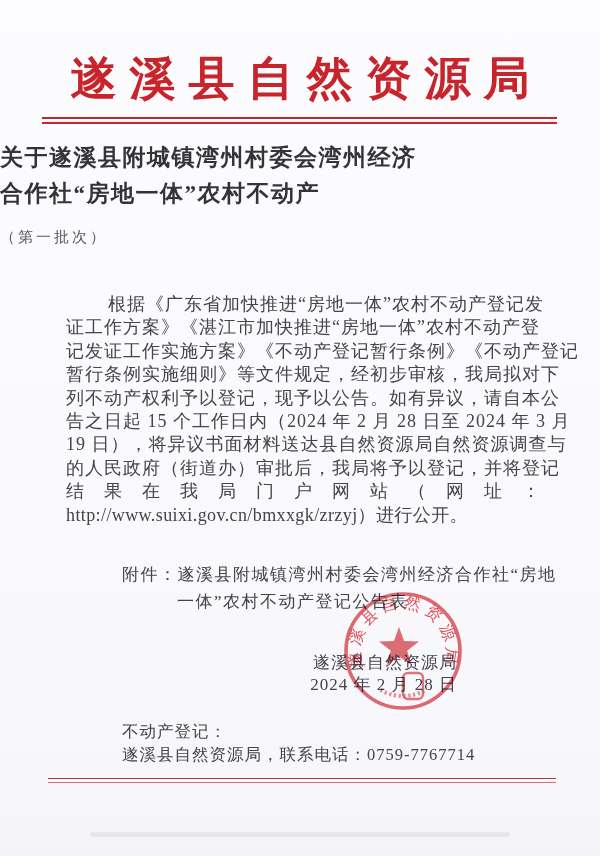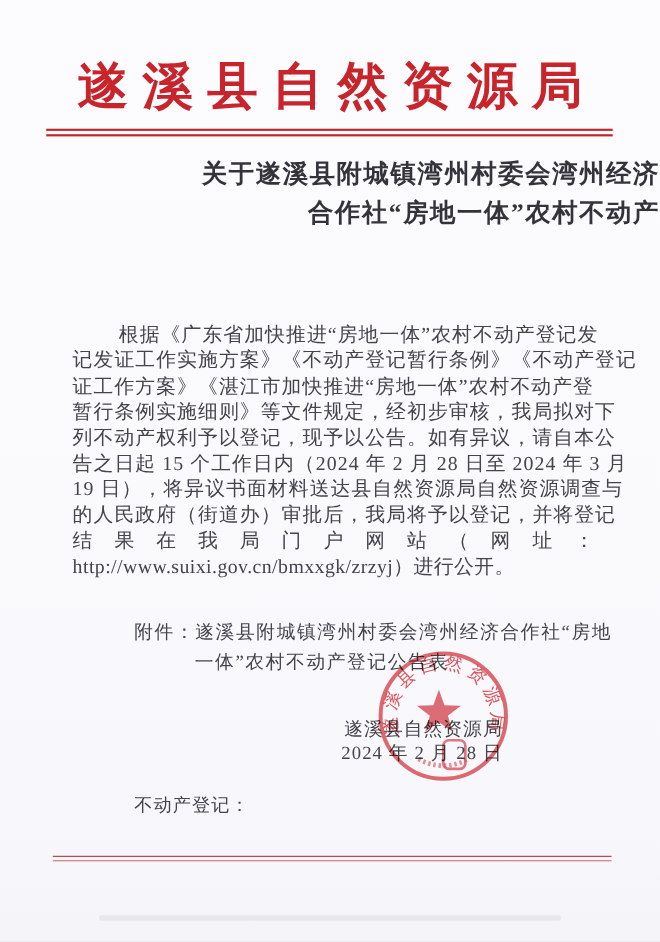--- a/index.html
+++ b/index.html
@@ -22,21 +22,21 @@
     white-space:nowrap;
   }
   .header-rule{
     position:absolute;top:117px;left:42px;width:515px;height:3px;
     border-top:2.5px solid #c1272d;
     border-bottom:2px solid #c1272d;
   }
   
   .title{
     position:absolute;top:140px;left:0;width:100%;
-    text-align:right;font-weight:bold;color:#33343a;
+    text-align:left;font-weight:bold;color:#33343a;
     font-size:23px;line-height:36px;letter-spacing:1.5px;
   }
   .batch{
     font-weight:normal;font-size:15px;color:#55565e;
     letter-spacing:3px;margin-top:7px;
   }
   
   .body{
     position:absolute;top:293px;left:66px;width:488px;
     font-size:18px;line-height:23.4px;letter-spacing:1px;
@@ -85,26 +85,27 @@
 <body>
 
 <div class="page">
 
   <div class="agency">遂溪县自然资源局</div>
   <div class="header-rule"></div>
 
   <div class="title">
     <div class="t-line">关于遂溪县附城镇湾州村委会湾州经济</div>
     <div class="t-line">合作社“房地一体”农村不动产</div>
+    <div class="batch">（第一批次）</div>
   </div>
 
   <div class="body">
     <div class="b-line indent">根据《广东省加快推进“房地一体”农村不动产登记发</div>
+    <div class="b-line">证工作方案》《湛江市加快推进“房地一体”农村不动产登</div>
     <div class="b-line">记发证工作实施方案》《不动产登记暂行条例》《不动产登记</div>
-    <div class="b-line">证工作方案》《湛江市加快推进“房地一体”农村不动产登</div>
     <div class="b-line">暂行条例实施细则》等文件规定，经初步审核，我局拟对下</div>
     <div class="b-line">列不动产权利予以登记，现予以公告。如有异议，请自本公</div>
     <div class="b-line">告之日起 15 个工作日内（2024 年 2 月 28 日至 2024 年 3 月</div>
     <div class="b-line">19 日），将异议书面材料送达县自然资源局自然资源调查与</div>
     <div class="b-line">的人民政府（街道办）审批后，我局将予以登记，并将登记</div>
     <div class="b-line spread">结果在我局门户网站（网址：</div>
     <div class="b-line url">http://www.suixi.gov.cn/bmxxgk/zrzyj）进行公开。</div>
   </div>
 
   <div class="attachment">
@@ -125,18 +126,19 @@
         <textPath href="#sealTextArc" startOffset="50%" text-anchor="middle">遂溪县自然资源局</textPath>
       </text>
       <polygon stroke="none" fill="#dc4850" opacity="0.85" points="69,49 74.05,63.04 88.97,63.51 77.18,72.66 81.34,86.99 69,78.6 56.66,86.99 60.82,72.66 49.03,63.51 63.95,63.04"></polygon>
       <rect x="73" y="95" width="20" height="26" rx="5" stroke-width="2.4" opacity="0.8"></rect>
       <path d="M 50.5 112 A 45 45 0 0 0 95.5 112" stroke-width="4.2" stroke-dasharray="2.2 2.6" opacity="0.65"></path>
     </g>
   </svg>
 
   <div class="contact">
     <div>不动产登记：</div>
+    <div>遂溪县自然资源局，联系电话：0759-7767714</div>
   </div>
 
   <div class="footer-rule"></div>
   <div class="scan-streak"></div>
 
 </div>
 
 </body></html>

